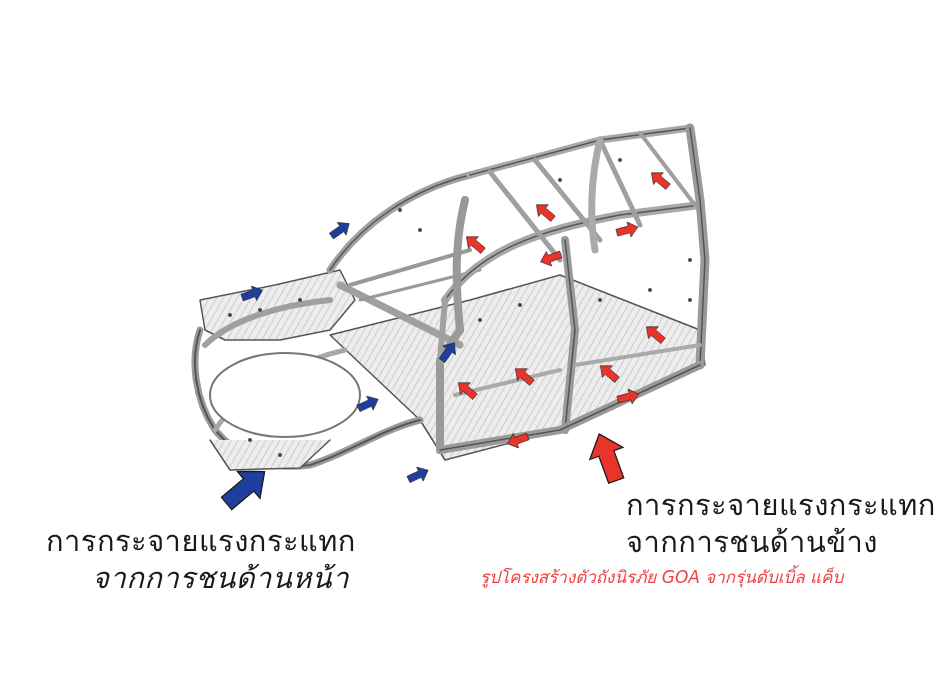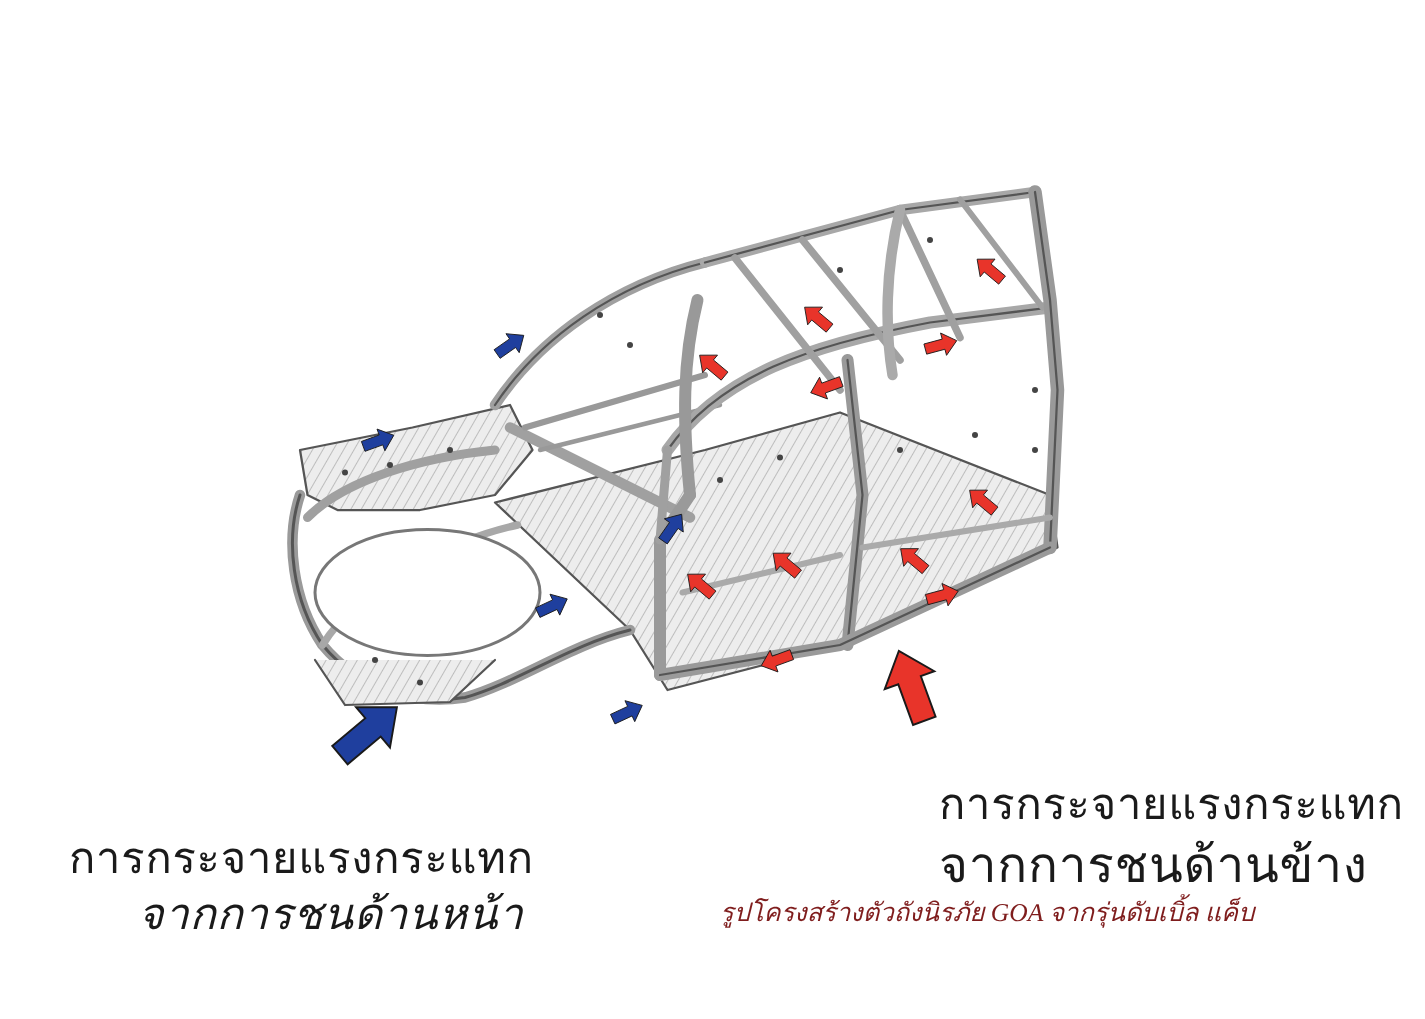--- a/index.html
+++ b/index.html
@@ -1,23 +1,23 @@
 <!DOCTYPE html>
 <html><head>
 <meta charset="utf-8">
 <style>
   html,body{margin:0;padding:0;background:#ffffff;}
   body{width:950px;height:679px;position:relative;overflow:hidden;font-family:"DejaVu Sans",sans-serif;}
   #diagram{position:absolute;left:0;top:0;width:950px;height:679px;}
-  .lbl{position:absolute;color:#1a1a1a;white-space:nowrap;margin-top:31px;}
+  .lbl{position:absolute;color:#1a1a1a;white-space:nowrap;}
   .front-l1{left:46px;top:518px;font-size:29px;letter-spacing:0.5px;}
   .front-l2{left:92px;top:555px;font-size:29px;letter-spacing:0.5px;font-style:italic;}
   .side-l1{left:626px;top:482px;font-size:29px;letter-spacing:0.5px;}
-  .side-l2{left:626px;top:519px;font-size:33px;letter-spacing:0.5px;}
-  .caption{left:480px;top:563px;font-size:17px;font-style:italic;color:#7f1d1d;font-family:Liberation Serif, serif;}
+  .side-l2{left:626px;top:519px;font-size:29px;letter-spacing:0.5px;}
+  .caption{left:480px;top:563px;font-size:17px;font-style:italic;color:#ef4444;}
 </style>
 </head>
 <body>
 
 <svg id="diagram" viewBox="0 0 950 679" xmlns="http://www.w3.org/2000/svg">
   <defs>
     <pattern id="hatch" width="6" height="6" patternUnits="userSpaceOnUse" patternTransform="rotate(30)">
       <rect width="6" height="6" fill="#ededed"></rect>
       <line x1="0" y1="0" x2="0" y2="6" stroke="#b8b8b8" stroke-width="1.2"></line>
     </pattern>

